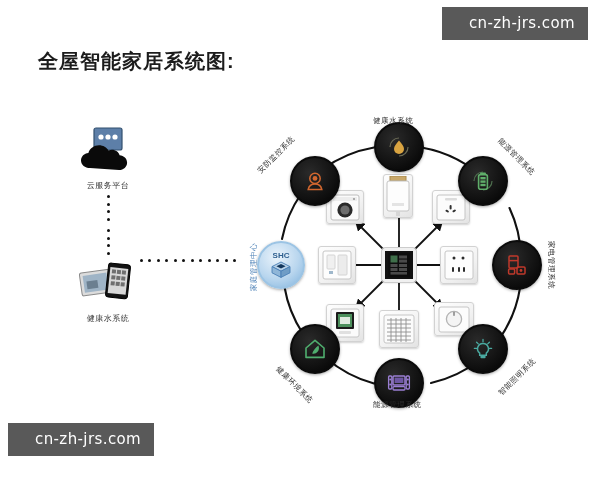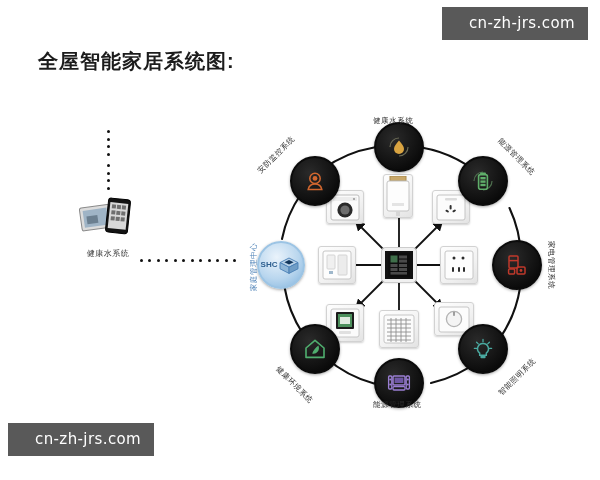--- a/index.html
+++ b/index.html
@@ -114,21 +114,21 @@
   }
   .node.dark {
     background: radial-gradient(circle at 38% 32%, #2a2a2a 0%, #131313 55%, #000 100%);
     border: 2px solid #0b0b0b;
   }
   .node.shc {
     width: 44px;
     height: 44px;
     background: radial-gradient(circle at 40% 32%, #eaf3fb 0%, #b9d6ee 55%, #7fb2dd 100%);
     border: 2px solid #9cc4e4;
-    flex-direction: row;
+    flex-direction: column;
     gap: 0;
   }
   .shc-text {
     font-size: 8px;
     font-weight: bold;
     color: #2e5f8f;
     line-height: 1;
     margin-bottom: 1px;
   }
   .node svg { display: block; }
@@ -174,20 +174,31 @@
 <body>
 
 <div class="watermark watermark-top">cn-zh-jrs.com</div>
 
 <div class="watermark watermark-bottom">cn-zh-jrs.com</div>
 
 <div class="page-title">全屋智能家居系统图:</div>
 
 <div class="left-stack">
 
+  <div class="stack-node">
+    <svg width="66" height="46" viewBox="0 0 66 46">
+      <rect x="19" y="2" width="28" height="22" rx="2" fill="#5d7fa8"></rect>
+      <rect x="19" y="2" width="28" height="22" rx="2" fill="none" stroke="#33506f" stroke-width="1.2"></rect>
+      <circle cx="26" cy="11" r="2.6" fill="#fff"></circle>
+      <circle cx="33" cy="11" r="2.6" fill="#fff"></circle>
+      <circle cx="40" cy="11" r="2.6" fill="#fff"></circle>
+      <path d="M15 42c-5 0-9-3.2-9-7.6 0-4 3.2-7.2 7.4-7.5 1.3-4.5 5.6-7.7 10.6-7.7 4.1 0 7.8 2.2 9.6 5.4 1-.5 2.2-.8 3.4-.8 3.6 0 6.7 2.3 7.6 5.5 4.2.2 7.5 3.4 7.5 7.4 0 4.1-3.6 7.3-8 7.3z" fill="#0a0a0a"></path>
+    </svg>
+    <div class="stack-label">云服务平台</div>
+  </div>
 
   <div class="vdots">
     <i></i>
       <i></i>
       <i></i>
       <i></i>
   </div>
 
 
   <div class="vdots">

